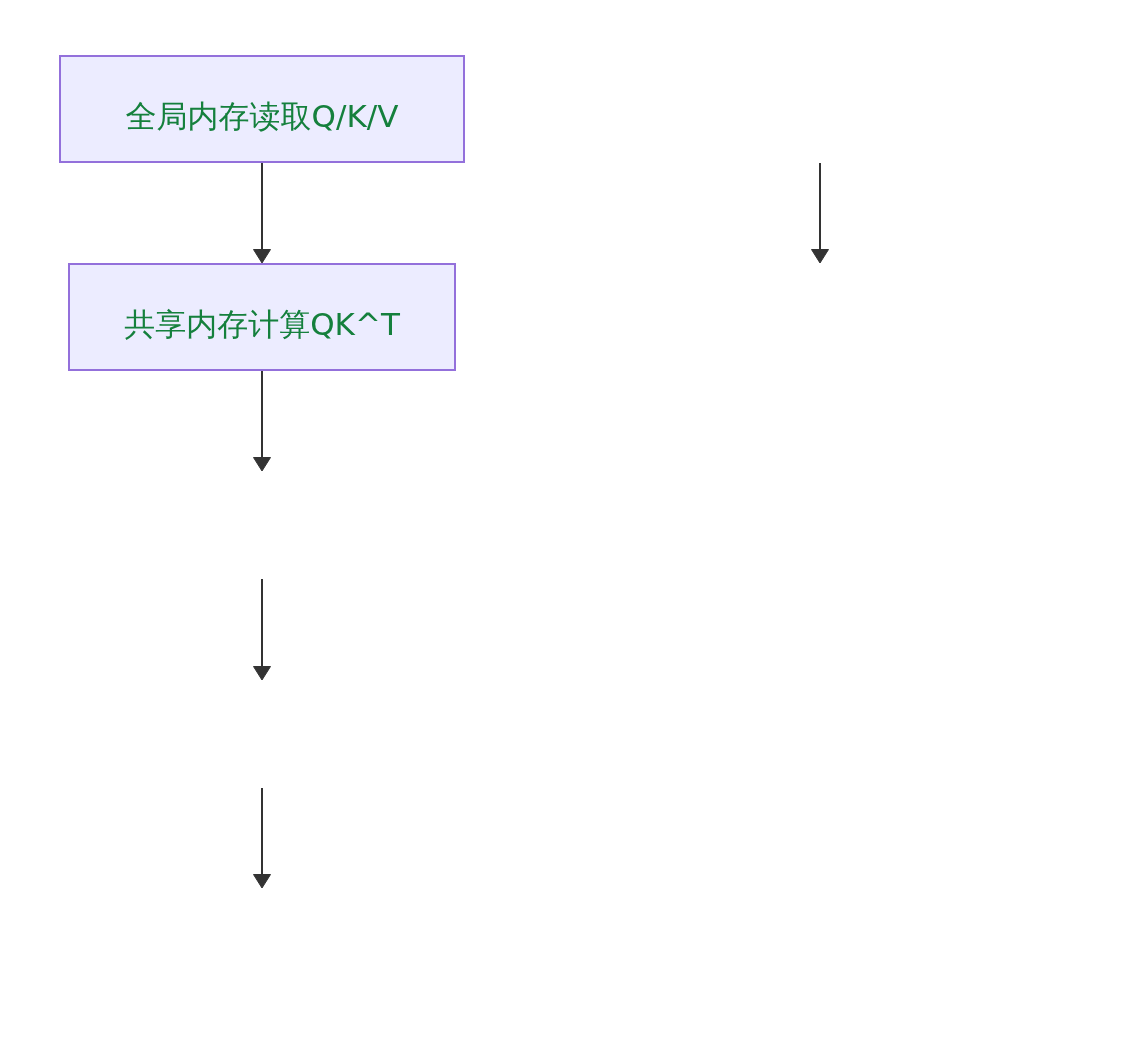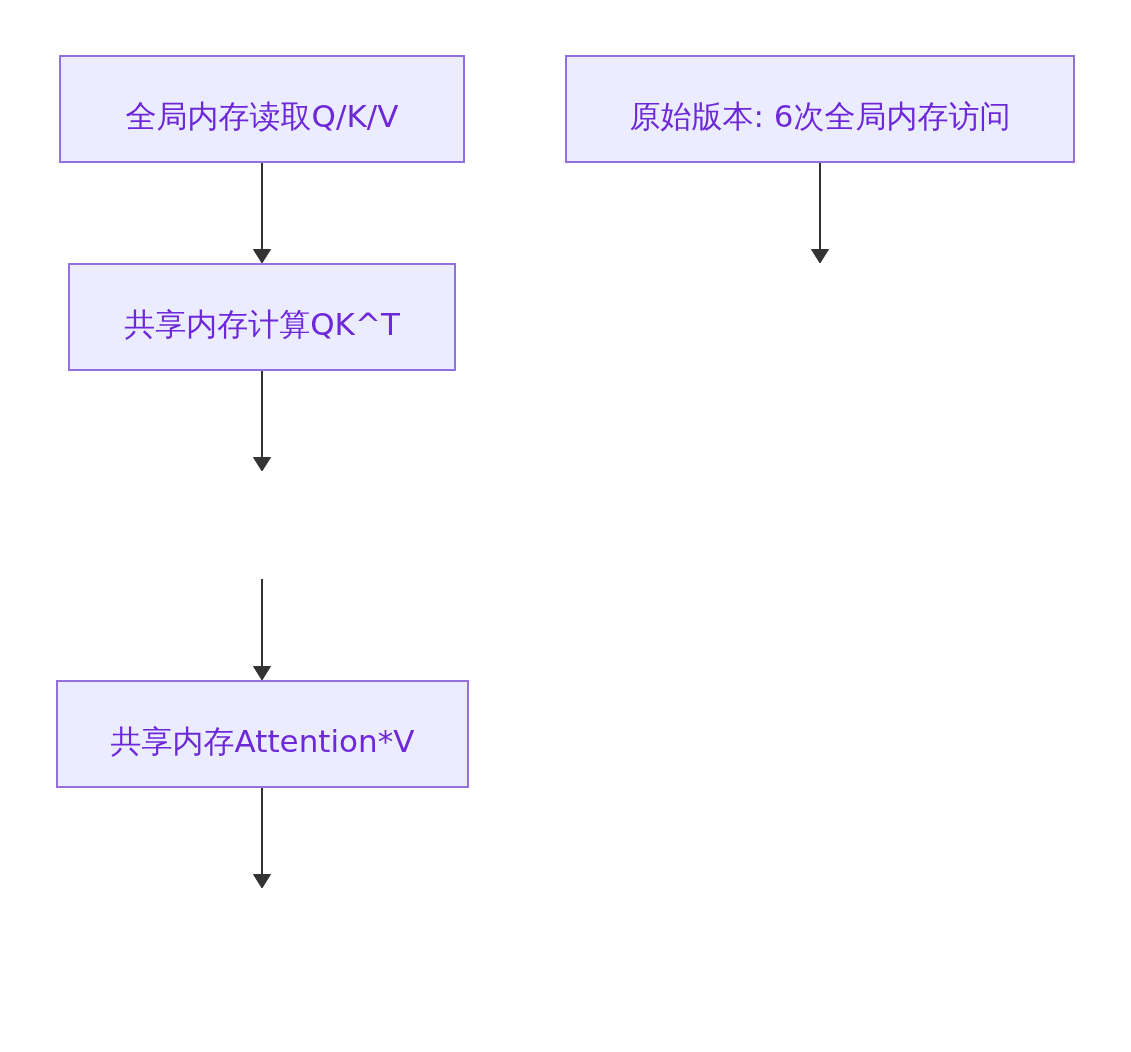--- a/index.html
+++ b/index.html
@@ -33,21 +33,21 @@
     position: absolute;
     box-sizing: border-box;
     background: #ECECFF;
     border: 2px solid #9370DB;
     display: flex;
     align-items: center;
     justify-content: center;
     text-align: center;
   }
   .node-label {
-    color: #6d28d9;
+    color: #15803d;
     font-size: 31px;
     line-height: 1.2;
     white-space: nowrap;
     margin-top: 16px;
   }
 </style>
 </head>
 <body>
 
 <div class="canvas">
@@ -77,23 +77,17 @@
 
   <div class="node" style="left:59px; top:55px; width:406px; height:108px;">
     <span class="node-label">全局内存读取Q/K/V</span>
   </div>
 
   <div class="node" style="left:68px; top:263px; width:388px; height:108px;">
     <span class="node-label">共享内存计算QK^T</span>
   </div>
 
 
-  <div class="node" style="left:56px; top:680px; width:413px; height:108px;">
-    <span class="node-label">共享内存Attention*V</span>
-  </div>
 
 
-  <div class="node" style="left:565px; top:55px; width:510px; height:108px;">
-    <span class="node-label">原始版本: 6次全局内存访问</span>
-  </div>
 
 
 </div>
 
 </body></html>

